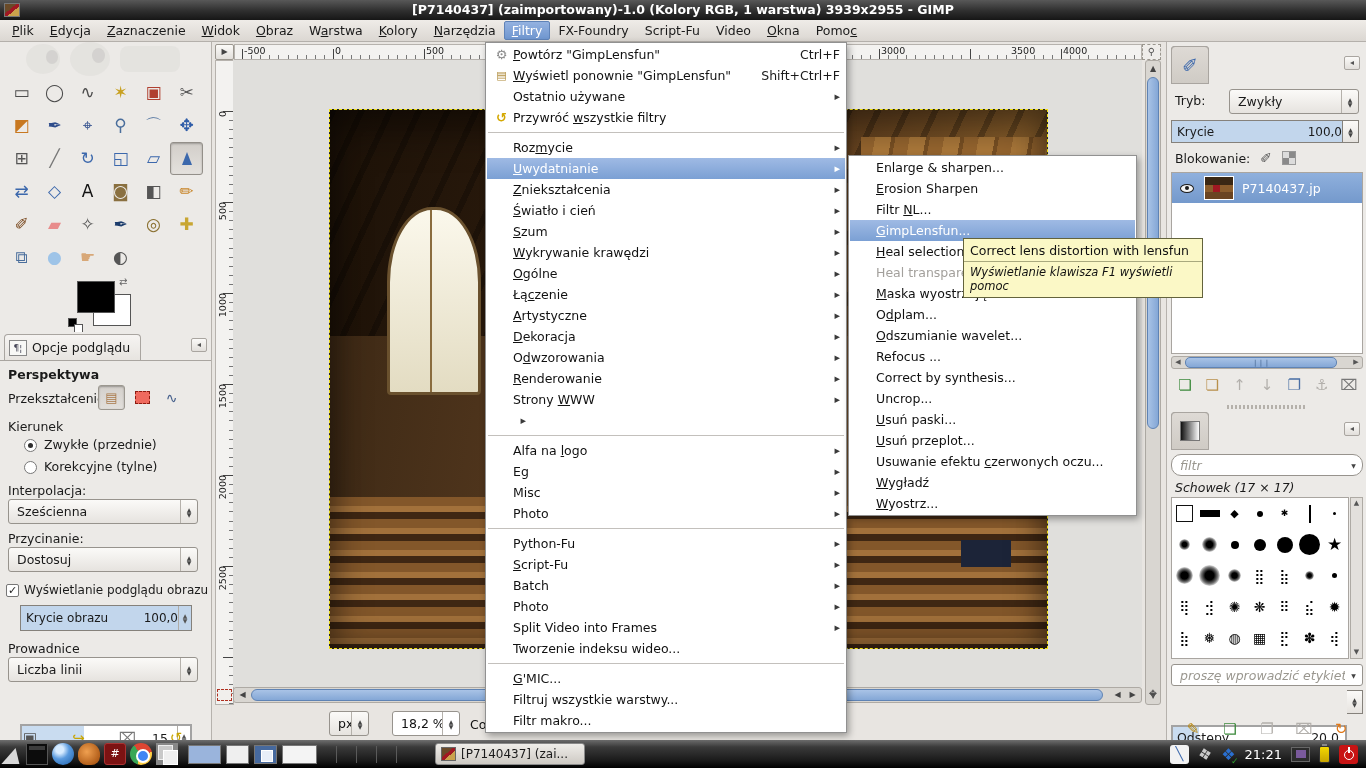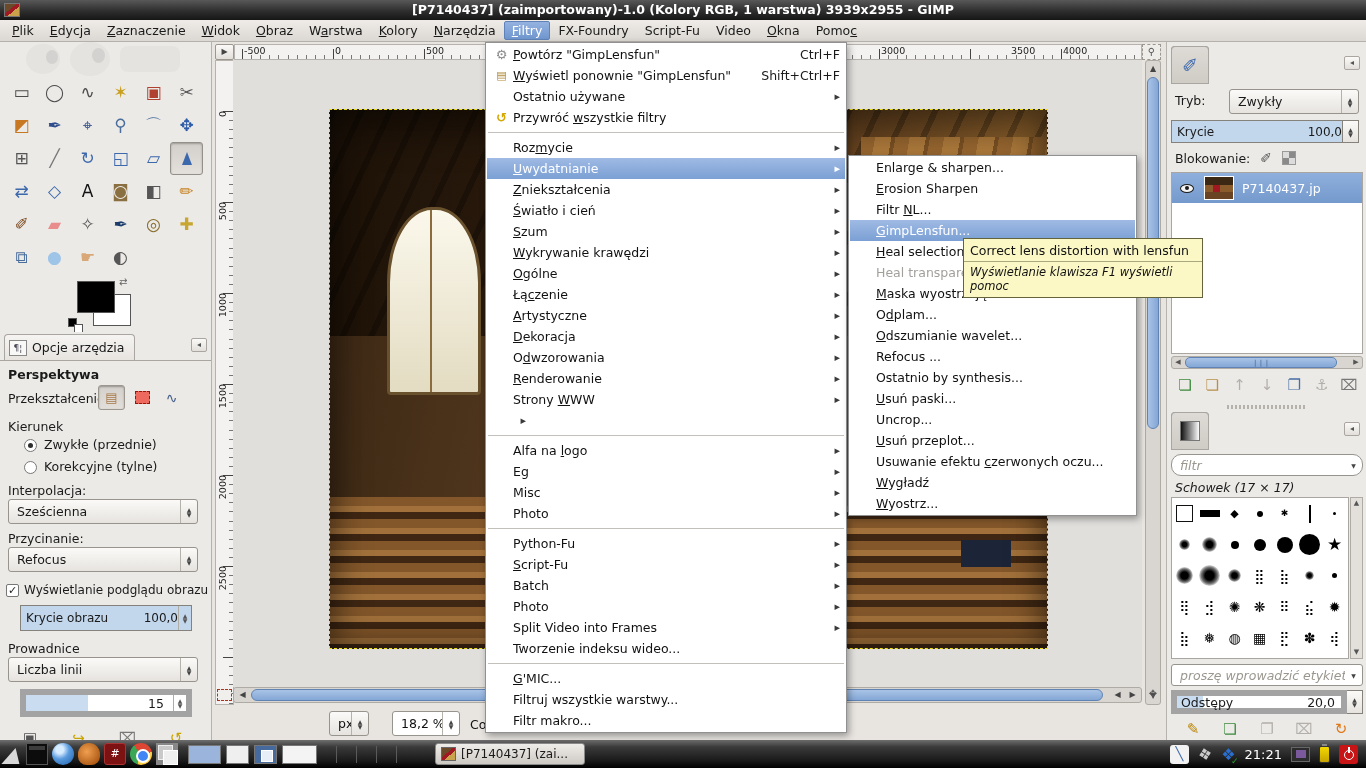--- a/index.html
+++ b/index.html
@@ -58,21 +58,21 @@
   .radio.on::after{content:"";position:absolute;left:3px;top:3px;width:5px;height:5px;border-radius:50%;background:#2d2d2d;}
   .combo{position:absolute;height:25px;border:1px solid #97938d;border-radius:3px;background:linear-gradient(#fbfaf8,#e6e3df);
     display:flex;align-items:center;}
   .combo .cval{flex:1;padding-left:8px;white-space:nowrap;overflow:hidden;}
   .combo .carr{width:17px;border-left:1px solid #b5b1ab;align-self:stretch;display:flex;flex-direction:column;align-items:center;justify-content:center;font-size:6px;color:#444;line-height:5px;}
   .checkrow .cbox{position:absolute;left:6px;top:1px;width:13px;height:13px;border:1px solid #777;background:#fff;border-radius:2px;font-size:11px;line-height:12px;text-align:center;color:#222;}
   .slider{position:absolute;border:1px solid #85817b;background:#c2d6ec;display:flex;align-items:center;font-size:12px;}
   .slider .sl{padding-left:5px;flex:1;white-space:nowrap;}
   .slider .sv{}
   .spincol{display:flex;flex-direction:column;justify-content:center;font-size:6px;color:#555;line-height:5px;width:13px;align-items:center;border-left:1px solid #b0aca6;align-self:stretch;}
-  .spinbox{position:absolute;border:6px solid #a3a3a3;background:#fff;display:flex;align-items:center;}
+  .spinbox{position:absolute;border:2px solid #a3a3a3;background:#fff;display:flex;align-items:center;margin-top:35px;}
   .spinbox .fill{position:absolute;left:0;top:0;bottom:0;background:#c9dcf0;}
   .spinbox .sv{position:absolute;right:18px;}
   .flatbar{position:absolute;display:flex;justify-content:space-between;}
   .flatbtn{width:24px;height:22px;display:flex;align-items:center;justify-content:center;font-size:15px;border-radius:3px;}
   .dis-g{color:#b3b0ac !important;}
 
   
   #canvas-zone{position:absolute;left:212px;top:42px;width:954px;height:698px;background:#e8e5e1;}
   #corner-btn{position:absolute;left:3px;top:2px;width:19px;height:16px;border:1px solid #9b978f;border-radius:2px;background:linear-gradient(#fbfaf8,#e2dfdb);font-size:8px;text-align:center;line-height:14px;color:#444;}
   #ruler-h{position:absolute;left:22px;top:2px;width:908px;height:16px;background:#f3f2f0;border:1px solid #b6b2ad;
@@ -363,21 +363,21 @@
   <div id="swatch-swap">⇄</div>
   <div id="swatch-mini">
       <span class="mb"></span>
       <span class="mw"></span>
     </div>
 </div>
 
 <div id="tool-options">
   <div class="to-tab">
     <span class="ticon">¶¦</span>
-    <span>Opcje arzędzia</span>
+    <span>Opcje podglądu</span>
   </div>
   <div class="dock-arrow" style="right:4px;top:6px;">◂</div>
   <div class="to-body">
     <div class="to-title">Perspektywa</div>
     <div class="to-label" style="top:30px;">Przekształcenie:</div>
     <div class="tbtn pressed" style="left:98px;top:24px;">
       <span style="color:#a87848;font-size:13px;">▤</span>
       </div>
     <div class="tbtn" style="left:129px;top:24px;border-color:transparent;background:none;">
       <span class="red-dash"></span>
@@ -393,21 +393,21 @@
     <div class="to-label" style="top:122px;">Interpolacja:</div>
     <div class="combo" style="left:8px;top:138px;width:190px;">
       <span class="cval">Sześcienna</span>
       <span class="carr">
           <span>▲</span>
           <span>▼</span>
         </span>
     </div>
     <div class="to-label" style="top:170px;">Przycinanie:</div>
     <div class="combo" style="left:8px;top:186px;width:190px;">
-      <span class="cval">Refocus</span>
+      <span class="cval">Dostosuj</span>
       <span class="carr">
           <span>▲</span>
           <span>▼</span>
         </span>
     </div>
     <div class="checkrow" style="position:absolute;left:0;top:222px;">
       <span class="cbox">✓</span>
       <span style="position:absolute;left:24px;top:0;white-space:nowrap;font-size:12px;">Wyświetlanie podglądu obrazu</span>
     </div>
     <div class="slider" style="left:20px;top:244px;width:172px;height:26px;">
@@ -709,29 +709,29 @@
     <div class="menu-row">
       <span class="mi-icon"></span>
       <span class="mi-label"><u>O</u>dszumianie wavelet...</span>
     </div>
     <div class="menu-row">
       <span class="mi-icon"></span>
       <span class="mi-label">Refocus ...</span>
     </div>
     <div class="menu-row">
       <span class="mi-icon"></span>
-      <span class="mi-label">Ostatnio by synthesis...</span>
+      <span class="mi-label">Correct by synthesis...</span>
+    </div>
+    <div class="menu-row">
+      <span class="mi-icon"></span>
+      <span class="mi-label">Uncrop...</span>
     </div>
     <div class="menu-row">
       <span class="mi-icon"></span>
       <span class="mi-label"><u>U</u>suń paski...</span>
-    </div>
-    <div class="menu-row">
-      <span class="mi-icon"></span>
-      <span class="mi-label">Uncrop...</span>
     </div>
     <div class="menu-row">
       <span class="mi-icon"></span>
       <span class="mi-label"><u>U</u>suń przeplot...</span>
     </div>
     <div class="menu-row">
       <span class="mi-icon"></span>
       <span class="mi-label">Usuwanie efektu <u>c</u>zerwonych oczu...</span>
     </div>
     <div class="menu-row">

